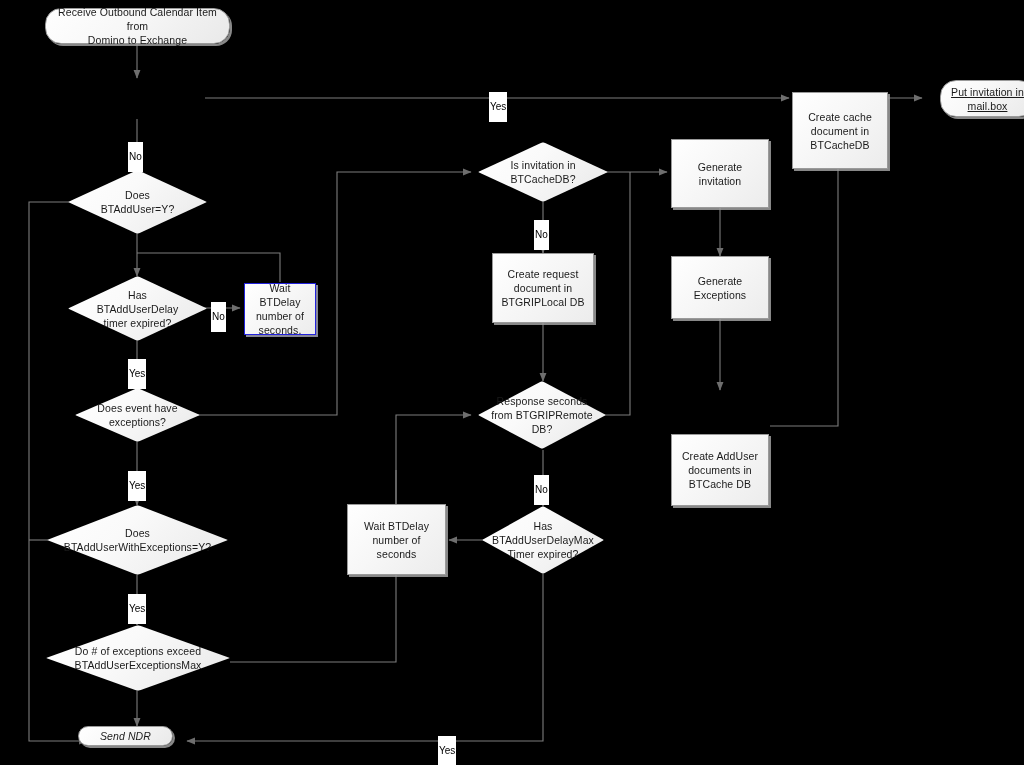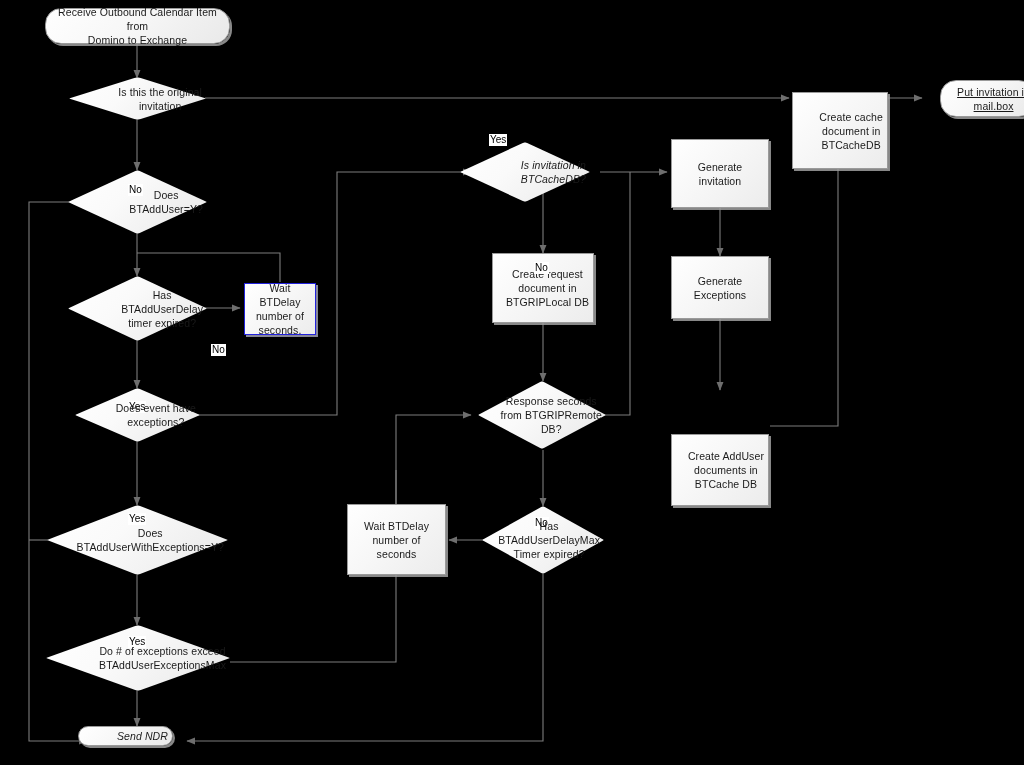--- a/index.html
+++ b/index.html
@@ -21,21 +21,21 @@
     left: 0; top: 0;
     width: 1024px;
     height: 765px;
     pointer-events: none;
   }
   .node {
     position: absolute;
     box-sizing: border-box;
     display: flex;
     align-items: center;
-    justify-content: flex-end;
+    justify-content: center;
     text-align: center;
     color: #1a1a1a;
     font-size: 10.5px;
     line-height: 14px;
     letter-spacing: 0.1px;
   }
   .node .lbl {
     display: block;
     padding: 0 4px;
     white-space: pre-line;
@@ -82,24 +82,23 @@
     z-index: 2;
   }
 
   
   .edge-label {
     position: absolute;
     background: #ffffff;
     color: #000000;
     font-size: 10px;
     line-height: 12px;
-    padding: 0 1px;
+    padding: 9px 1px;
     font-family: "Liberation Sans", sans-serif;
     white-space: nowrap;
-    margin-top: 42px;
   }
 </style>
 </head>
 <body>
 
 <div id="canvas">
 
   <svg id="edges" viewBox="0 0 1024 765" width="1024" height="765">
     <defs>
       <marker id="ah" markerWidth="9" markerHeight="9" refX="7.4" refY="3.2" orient="auto" markerUnits="strokeWidth">
@@ -159,25 +158,20 @@
       <path d="M69,202 L29,202 L29,741 L87,741"></path>
       <path d="M48,540 L29,540" marker-end="none"></path>
     </g>
   </svg>
 
   <div class="node shape-terminator" style="left:45px; top:8px; width:185px; height:36px;">
     <span class="lbl">Receive Outbound Calendar Item from
 Domino to Exchange</span>
   </div>
 
-  <div class="node shape-decision" style="left:69px; top:77px; width:137px; height:43px;">
-    <span class="dia"></span>
-    <span class="lbl">Is this the original
-invitation</span>
-  </div>
 
   <div class="node shape-decision" style="left:68px; top:170px; width:139px; height:64px;">
     <span class="dia"></span>
     <span class="lbl">Does
 BTAddUser=Y?</span>
   </div>
 
   <div class="node shape-decision" style="left:68px; top:276px; width:139px; height:65px;">
     <span class="dia"></span>
     <span class="lbl">Has
@@ -206,21 +200,21 @@
   <div class="node shape-decision" style="left:46px; top:625px; width:184px; height:66px;">
     <span class="dia"></span>
     <span class="lbl">Do # of exceptions exceed
 BTAddUserExceptionsMax</span>
   </div>
 
   <div class="node shape-terminator" style="left:78px; top:726px; width:95px; height:20px;font-style:italic;">
     <span class="lbl">Send NDR</span>
   </div>
 
-  <div class="node shape-decision" style="left:460px; top:142px; width:130px; height:60px;font-style:italic;">
+  <div class="node shape-decision" style="left:478px; top:142px; width:130px; height:60px;">
     <span class="dia"></span>
     <span class="lbl">Is invitation in
 BTCacheDB?</span>
   </div>
 
   <div class="node shape-process" style="left:492px; top:253px; width:102px; height:70px;">
     <span class="lbl">Create request
 document in
 BTGRIPLocal DB</span>
   </div>

